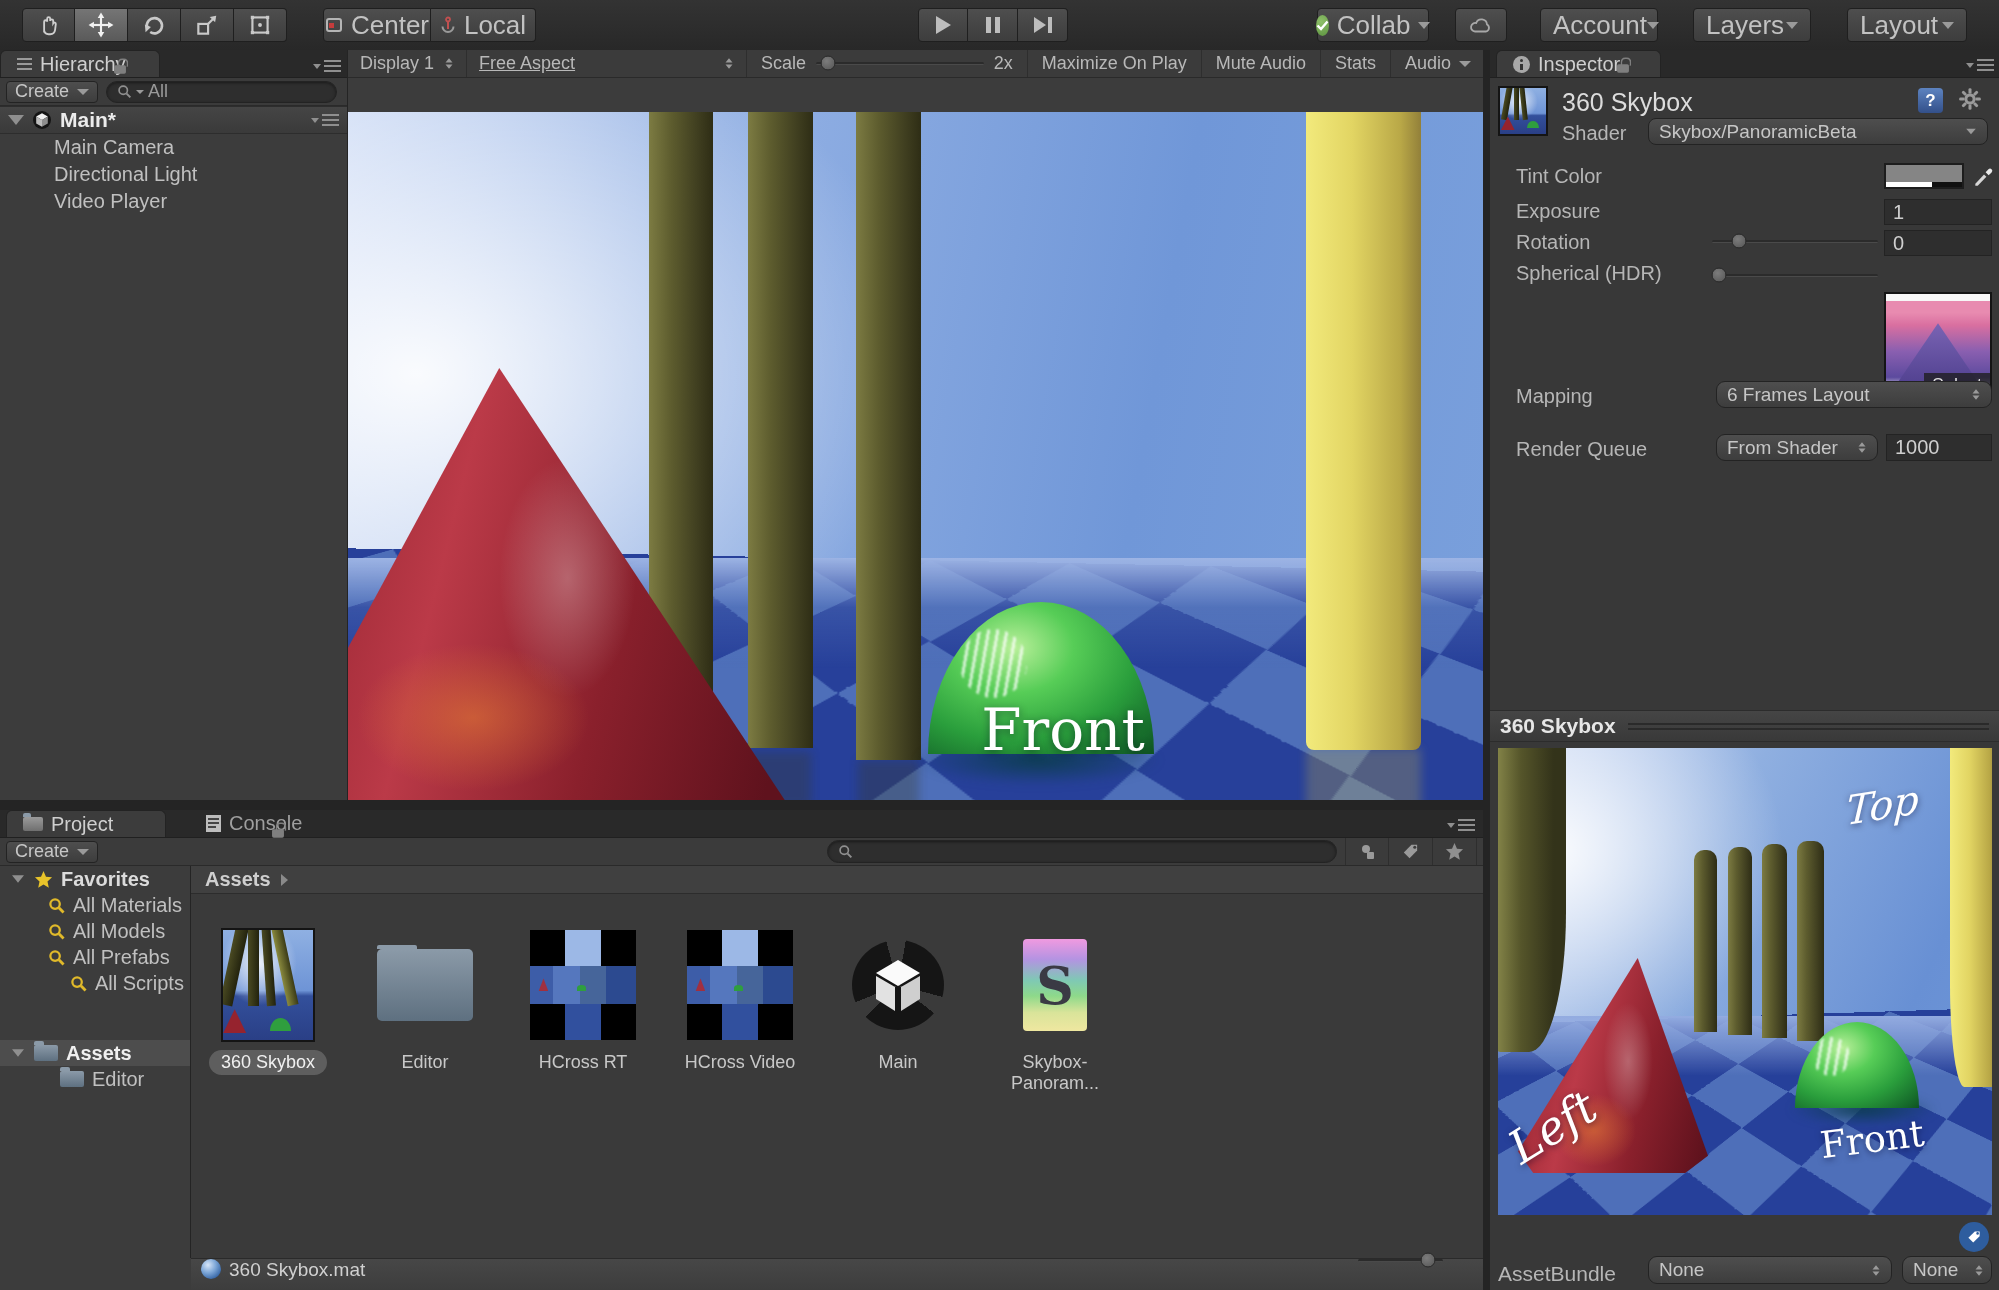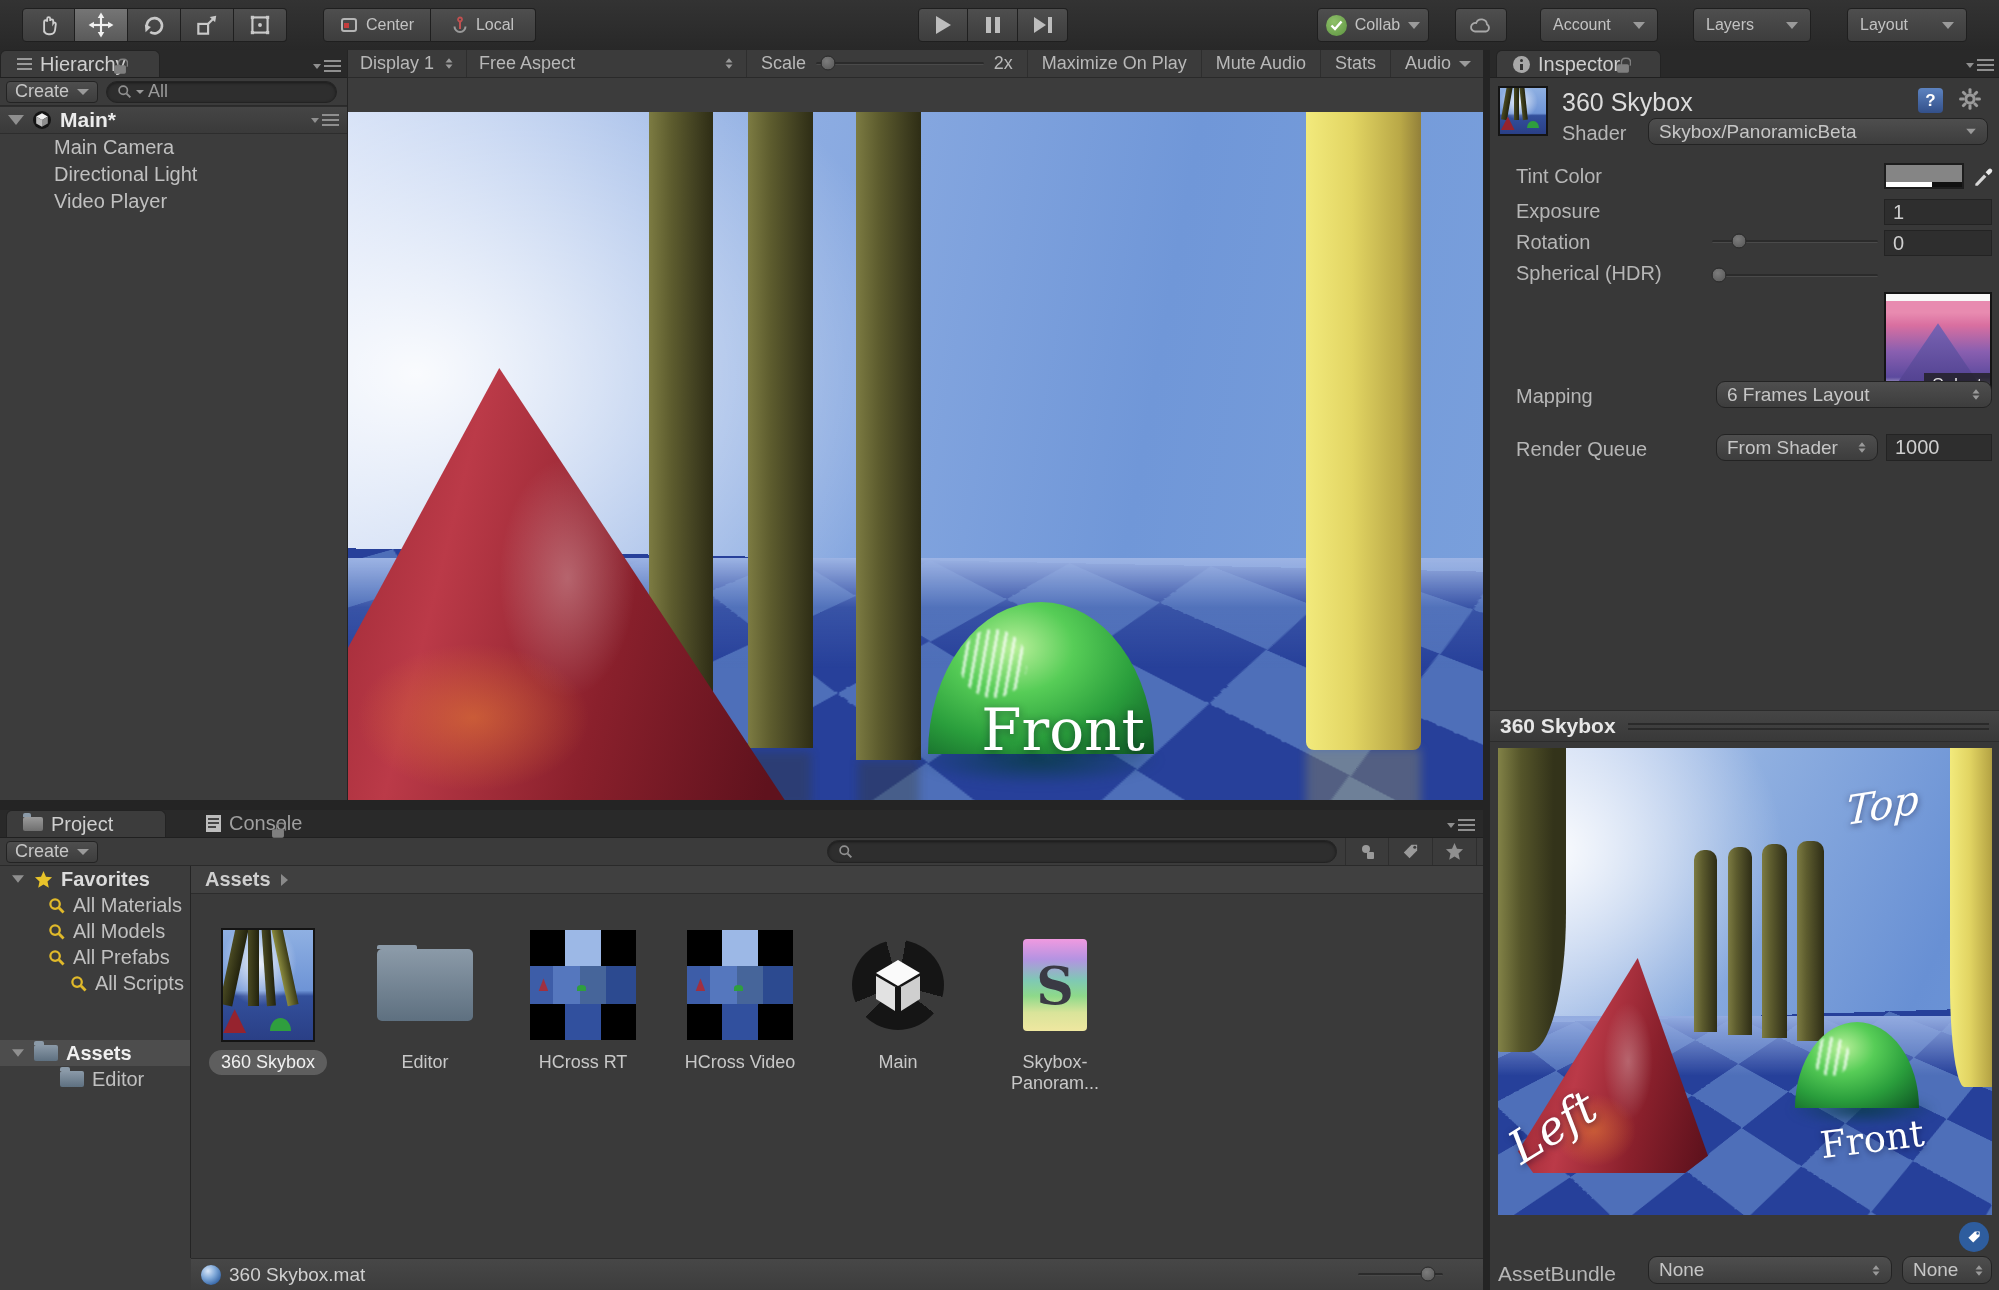--- a/index.html
+++ b/index.html
@@ -3,21 +3,21 @@
 <meta charset="utf-8">
 <style>
   * { margin:0; padding:0; box-sizing:border-box; }
   html,body { width:1999px; height:1290px; background:#282828; overflow:hidden;
     font-family:"Liberation Sans", sans-serif; color:#b8b8b8; -webkit-font-smoothing:antialiased; }
   .abs { position:absolute; }
   #stage { position:relative; width:1999px; height:1290px; background:#282828; }
 
   
   .btn { background:linear-gradient(#4e4e4e,#3d3d3d); border:1px solid #1f1f1f; border-radius:4px;
-    color:#c2c2c2; display:flex; align-items:center; justify-content:center; font-size:16px; }
+    color:#c2c2c2; display:flex; align-items:center; justify-content:center; font-size:26px; }
   .btn.grp-l { border-radius:4px 0 0 4px; } .btn.grp-m { border-radius:0; border-left:none; }
   .btn.grp-r { border-radius:0 4px 4px 0; border-left:none; }
   .btn.active { background:linear-gradient(#757575,#5a5a5a); color:#eee; }
   .dd { background:linear-gradient(#4e4e4e,#3d3d3d); border:1px solid #232323; border-radius:4px;
     display:flex; align-items:center; padding:0 10px; font-size:20px; color:#c6c6c6; gap:8px; }
   .dd .grow { flex:1; }
   .tri-down { width:0;height:0;border-left:6px solid transparent;border-right:6px solid transparent;border-top:7px solid #9a9a9a; }
   .tri-right { width:0;height:0;border-top:6px solid transparent;border-bottom:6px solid transparent;border-left:7px solid #8a8a8a; }
   .tri-open { width:0;height:0;border-left:8px solid transparent;border-right:8px solid transparent;border-top:10px solid #8f8f8f; }
   .spin { display:flex; flex-direction:column; gap:3px; align-items:center; }
@@ -116,21 +116,21 @@
     background:linear-gradient(#9db9e6 0 30%, #77759    0 0), linear-gradient(#9cb8e6 0 34%, #55622e 34% 60%, #31509e 60% 100%); }
   .hc-h { position:absolute; top:33%; height:34%; left:0; right:0;
     background:linear-gradient(90deg,#3d5da8 0 22%, #5577be 22% 47%, #46659a 47% 72%, #2c4a90 72% 100%); }
   .unity-swirl { position:relative; width:92px; height:90px; margin:0 auto; border-radius:50%;
     background:conic-gradient(from 10deg, #151515 0 95deg, transparent 95deg 118deg, #151515 118deg 215deg, transparent 215deg 238deg, #151515 238deg 335deg, transparent 335deg 360deg); }
   .shader-thumb { position:relative; width:64px; height:92px; margin:0 auto; border-radius:4px;
     background:linear-gradient(#f09ae0 0%, #b493e2 22%, #7fc9b4 45%, #8ed98a 62%, #d9e49a 80%, #efe7a0 100%);
     display:flex; align-items:center; justify-content:center;
     font-family:"DejaVu Serif", serif; font-size:52px; color:#3a3a44; font-weight:bold; }
   #proj-status { position:absolute; left:191px; right:0; bottom:0; height:32px;
-    background:linear-gradient(#474747,#3d3d3d); border-top:1px solid #2a2a2a; display:flex; align-items:center; padding:0 10px; gap:8px; }
+    background:linear-gradient(#474747,#3d3d3d); border-top:1px solid #2a2a2a; display:flex; padding:0 10px; gap:8px; }
   .sphere-ico { width:20px; height:20px; border-radius:50%;
     background:radial-gradient(circle at 35% 30%, #d8e6f8, #7fa8d8 40%, #3a6aaa 75%, #234a80); }
 </style>
 </head>
 <body>
 
 <div id="stage">
 
   <div id="topbar" class="abs">
     <div class="abs" style="left:22px;top:8px;display:flex;">
@@ -318,21 +318,21 @@
 
   <div id="center" class="abs panel">
     <div class="toolrow" style="height:28px;font-size:18px;">
       <div style="display:flex;align-items:center;gap:10px;padding:0 12px;height:100%;border-right:1px solid #2e2e2e;">
         <span>Display 1</span>
         <span class="spin" style="transform:scale(.7);">
             <i class="u"></i>
             <i class="d"></i>
           </span>
       </div>
-      <div style="display:flex;align-items:center;gap:10px;padding:0 12px;height:100%;flex:0 0 280px;border-right:1px solid #2e2e2e;justify-content:space-between;">
+      <div style="display:flex;align-items:center;gap:10px;padding:0 12px;height:100%;flex:0 0 280px;border-right:1px solid #2e2e2e;justify-content:space-between;text-decoration:underline;">
         <span>Free Aspect</span>
         <span class="spin" style="transform:scale(.7);">
             <i class="u"></i>
             <i class="d"></i>
           </span>
       </div>
       <div style="display:flex;align-items:center;gap:10px;padding:0 14px;height:100%;flex:1;">
         <span>Scale</span>
         <div class="slider-track" style="flex:1;max-width:170px;">
             <span class="slider-handle" style="left:7%;"></span>

